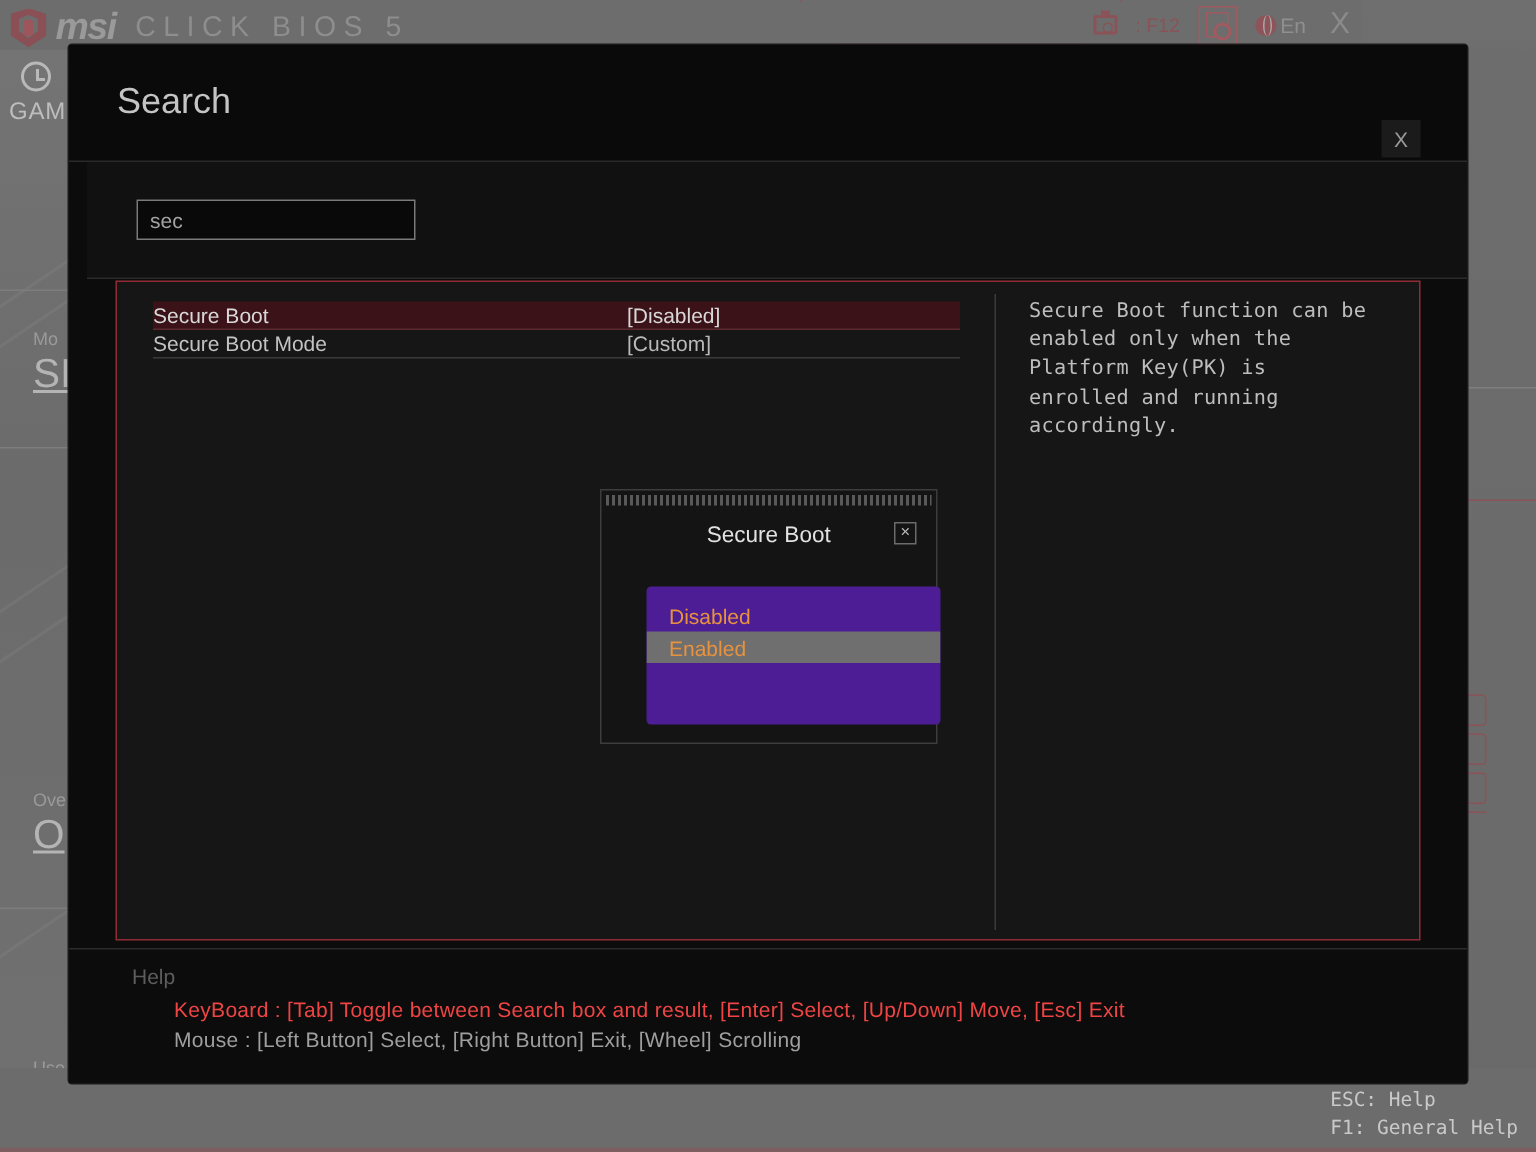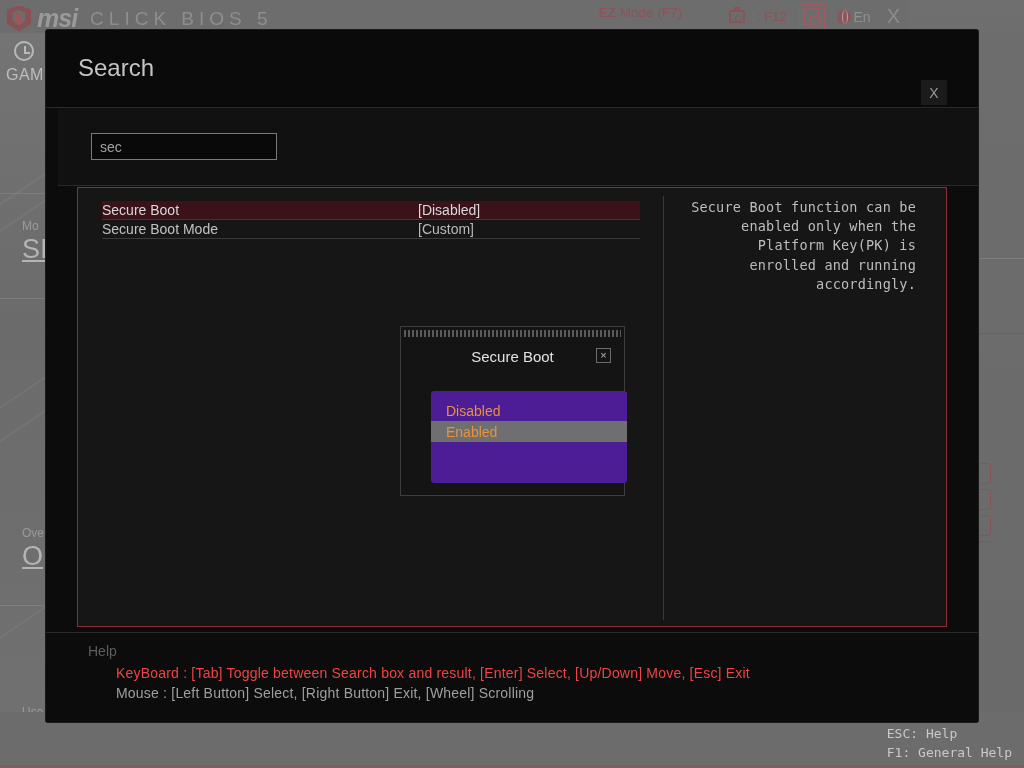--- a/index.html
+++ b/index.html
@@ -158,21 +158,21 @@
   }
   .res-row.sel{ background:#3a1218; border-bottom-color:#5a2a30; }
   .res-name{ font-size:14px; color:#c2c2c2; width:316px; }
   .res-row.sel .res-name{ color:#d8d8d8; }
   .res-val{ font-size:14px; color:#b9b9b9; }
   .res-row.sel .res-val{ color:#d8d8d8; }
 
   .help-text{
     position:absolute;left:608px;top:10px;width:230px;
     font-family:"DejaVu Sans Mono", monospace; font-size:13.5px; color:#bdbdbd;
-    line-height:19.2px; letter-spacing:.2px;text-align:right;
+    line-height:19.2px; letter-spacing:.2px;
   }
 
   .foot{
     position:absolute;left:0;bottom:0;width:100%;height:90px;border-top:1px solid #2b2b2b;
     background:#0c0c0c;
     padding-left:24px;
   }
   .foot-help{ position:absolute;left:42px;top:10px;font-size:14px;color:#5d5d5d; }
   .foot-l1{ position:absolute;left:70px;top:32px;font-size:14px;color:#ef4444;letter-spacing:.2px; }
   .foot-l2{ position:absolute;left:70px;top:52px;font-size:14px;color:#9f9f9f;letter-spacing:.2px; }
@@ -256,21 +256,20 @@
 
   <div class="bg-topbar">
     <div class="msi-logo">
       <div class="dragon"></div>
       <div class="msi-word">msi</div>
       <div class="bios-word">CLICK BIOS 5</div>
     </div>
 
     <div class="ez-wrap">
       <div class="ez-shape"></div>
-      <div class="ez-label">EZ Mode (F7)</div>
     </div>
 
     <div class="tb-right">
       <div class="cam-ico"></div>
       <div class="f12-txt">: F12</div>
       <div class="search-ico-box">
         <div class="search-ico"></div>
       </div>
       <div class="lang-grp">
         <div class="globe-ico"></div>

